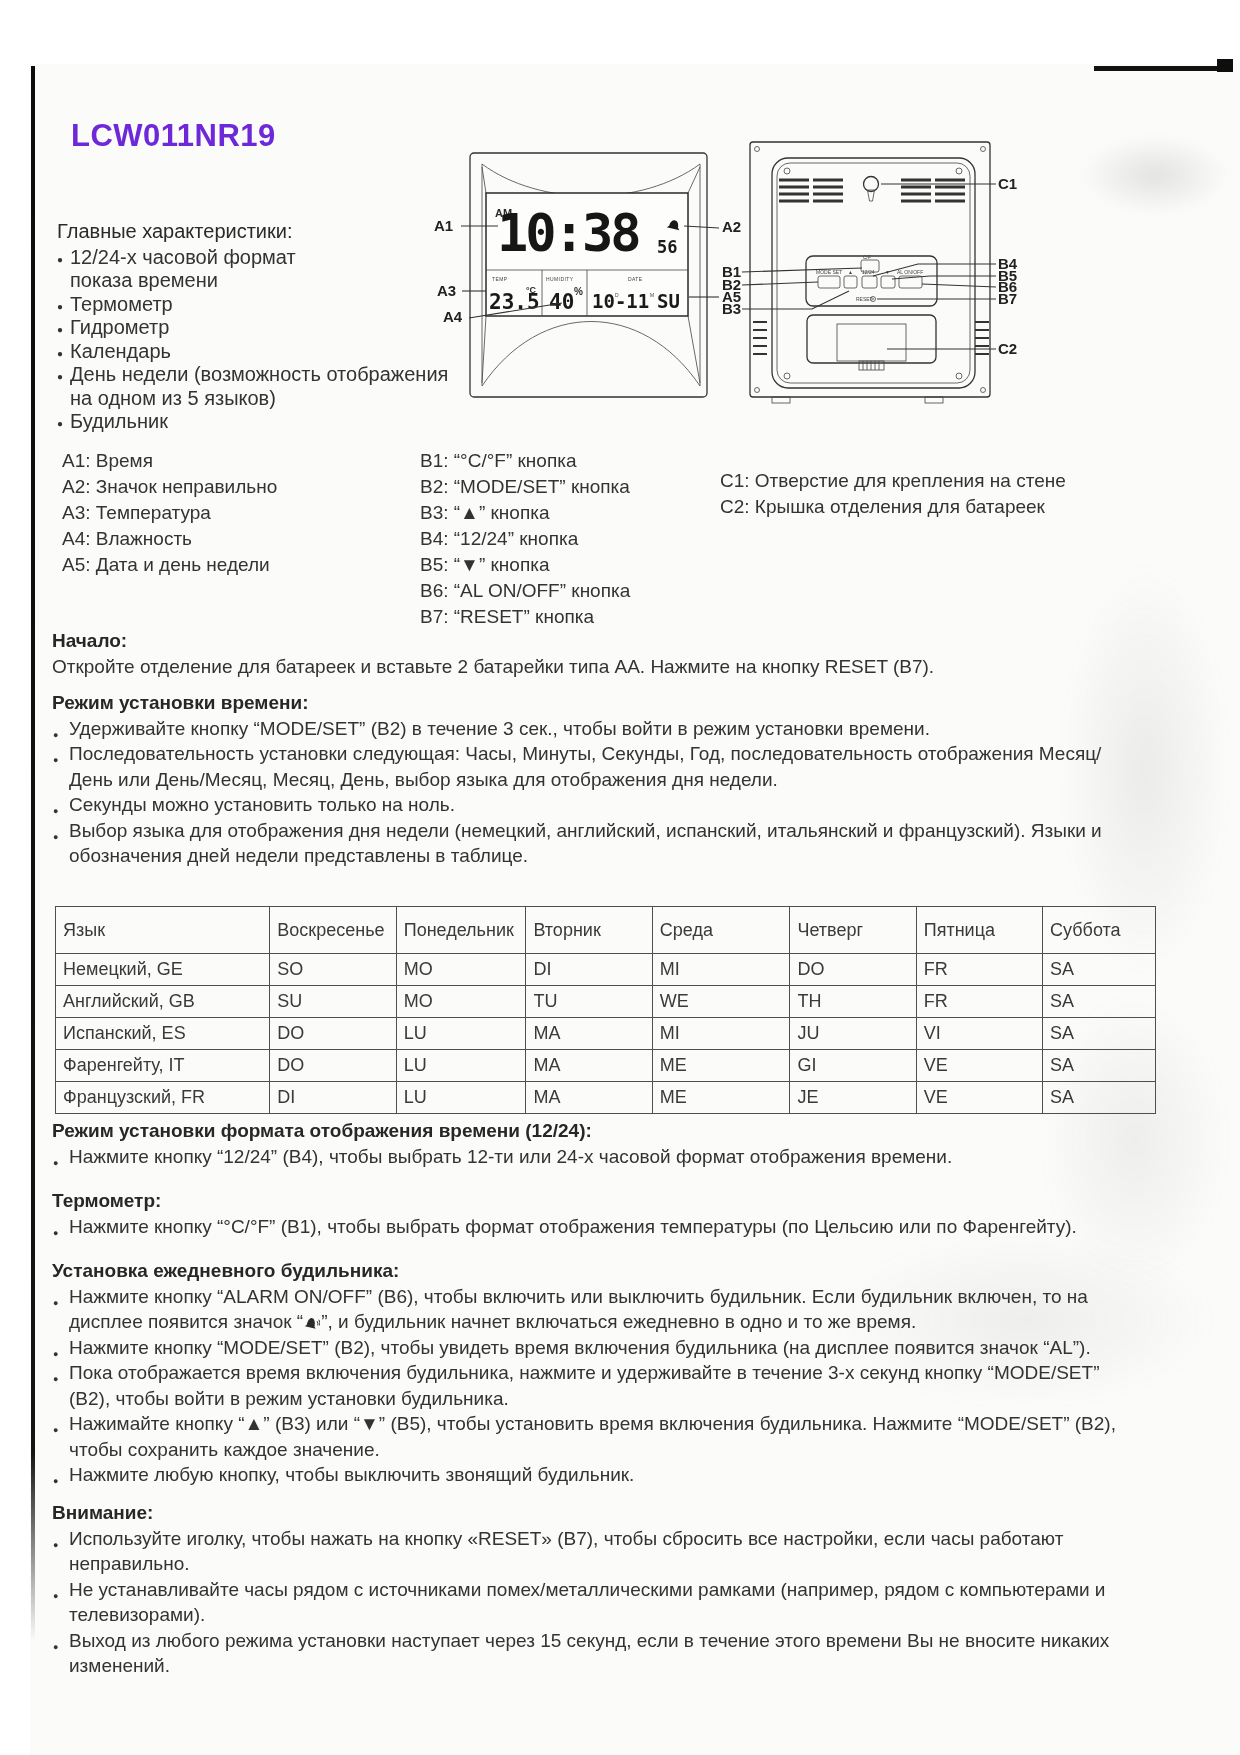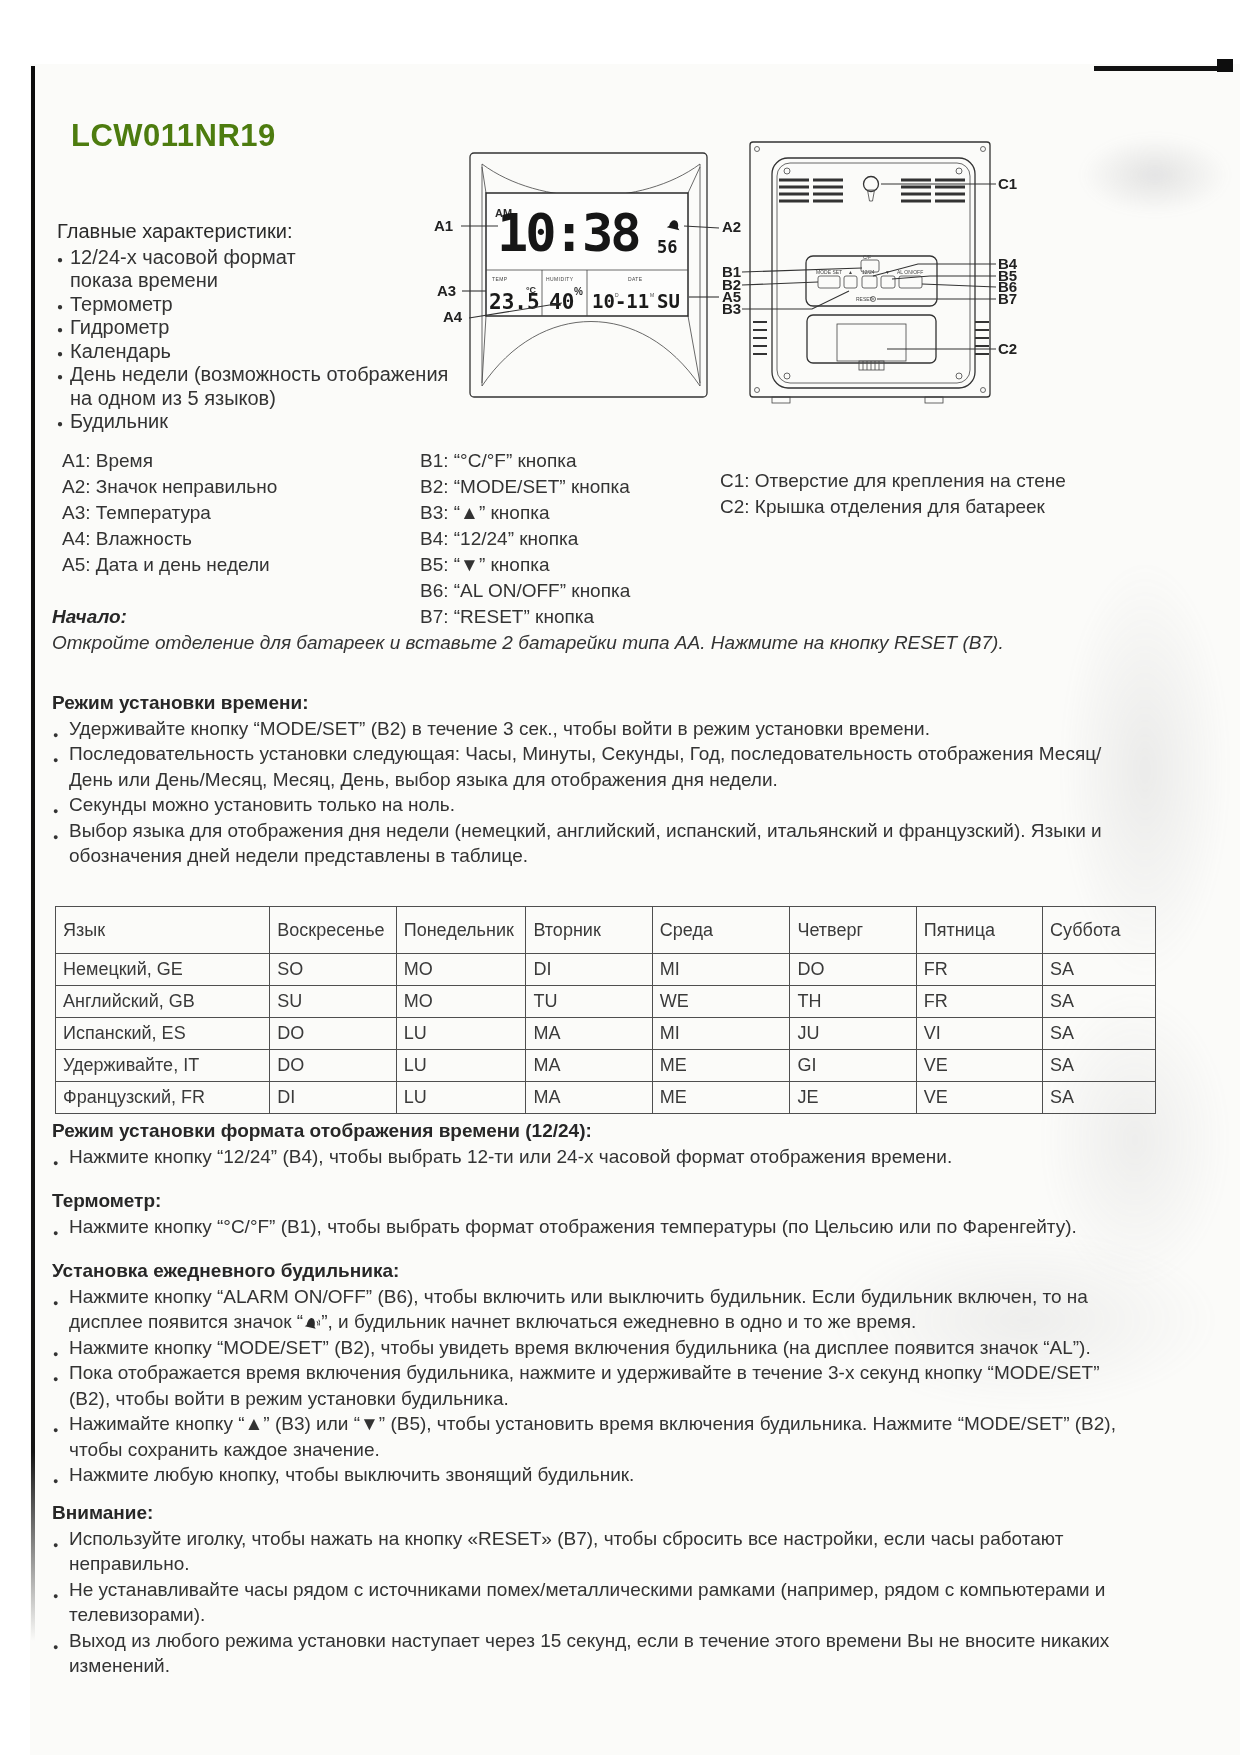--- a/index.html
+++ b/index.html
@@ -11,39 +11,39 @@
     overflow:hidden;
   }
   .scan-edge-top{position:absolute;left:0;top:0;width:1240px;height:64px;background:#ffffff;}
   .scan-edge-left{position:absolute;left:0;top:0;width:30px;height:1755px;background:#ffffff;}
   .artifact-line-left{position:absolute;left:31px;top:66px;width:4px;height:1575px;
     background:linear-gradient(#0c0c0c 0%,#141414 88%,rgba(20,20,20,0) 100%);}
   .artifact-line-topright{position:absolute;left:1094px;top:66px;width:132px;height:5px;background:#121212;}
   .artifact-corner{position:absolute;left:1217px;top:59px;width:16px;height:13px;background:#0e0e0e;}
   .bleed{position:absolute;filter:blur(5px);border-radius:50%;}
 
-  .doc-title{position:absolute;left:71px;top:118px;font-size:31px;font-weight:bold;letter-spacing:.5px;color:#4d7c0f;}
+  .doc-title{position:absolute;left:71px;top:118px;font-size:31px;font-weight:bold;letter-spacing:.5px;color:#6d28d9;}
 
   .features{position:absolute;left:57px;top:220px;width:410px;font-size:20px;line-height:23.5px;color:#333;}
   .features-heading{font-weight:normal;margin-bottom:2px;color:#2a2a2a;}
   .feature-item{position:relative;padding-left:13px;white-space:pre-line;}
   .feature-item::before{content:"\25CF";position:absolute;left:0;top:2px;font-size:10px;}
 
   .legend-col{position:absolute;font-size:19px;line-height:26px;color:#333;}
   #legend-a{left:62px;top:448px;}
   #legend-b{left:420px;top:448px;}
   #legend-c{left:720px;top:468px;}
 
   .section{position:absolute;left:52px;width:1074px;font-size:19px;line-height:25.5px;color:#333;}
   .sec-heading{font-weight:bold;color:#272727;}
   .bullet{position:relative;padding-left:17px;}
   .bullet::before{content:"\25CF";position:absolute;left:1px;top:7px;font-size:9px;}
   .bell-inline{vertical-align:-2px;margin:0 1px;}
 
-  #sec-start{top:604px;font-style:italic;}
+  #sec-start{top:628px;}
   #sec-timeset{top:690px;}
   #sec-1224{top:1118px;}
   #sec-thermo{top:1188px;}
   #sec-alarm{top:1258px;}
   #sec-attn{top:1500px;}
 
   table.days{position:absolute;left:55px;top:906px;width:1101px;border-collapse:collapse;table-layout:fixed;padding-left:26px;}
   table.days th,table.days td{
     border:1.5px solid #4f4f4f;font-weight:normal;text-align:left;
     padding:2px 7px;font-size:18px;color:#3a3a3a;vertical-align:middle;
@@ -297,21 +297,21 @@
     <td>Испанский, ES</td>
     <td>DO</td>
     <td>LU</td>
     <td>MA</td>
     <td>MI</td>
     <td>JU</td>
     <td>VI</td>
     <td>SA</td>
   </tr>
   <tr>
-    <td>Удерживайте, IT</td>
+    <td>Фаренгейту, IT</td>
     <td>DO</td>
     <td>LU</td>
     <td>MA</td>
     <td>ME</td>
     <td>GI</td>
     <td>VE</td>
     <td>SA</td>
   </tr>
   <tr>
     <td>Французский, FR</td>

